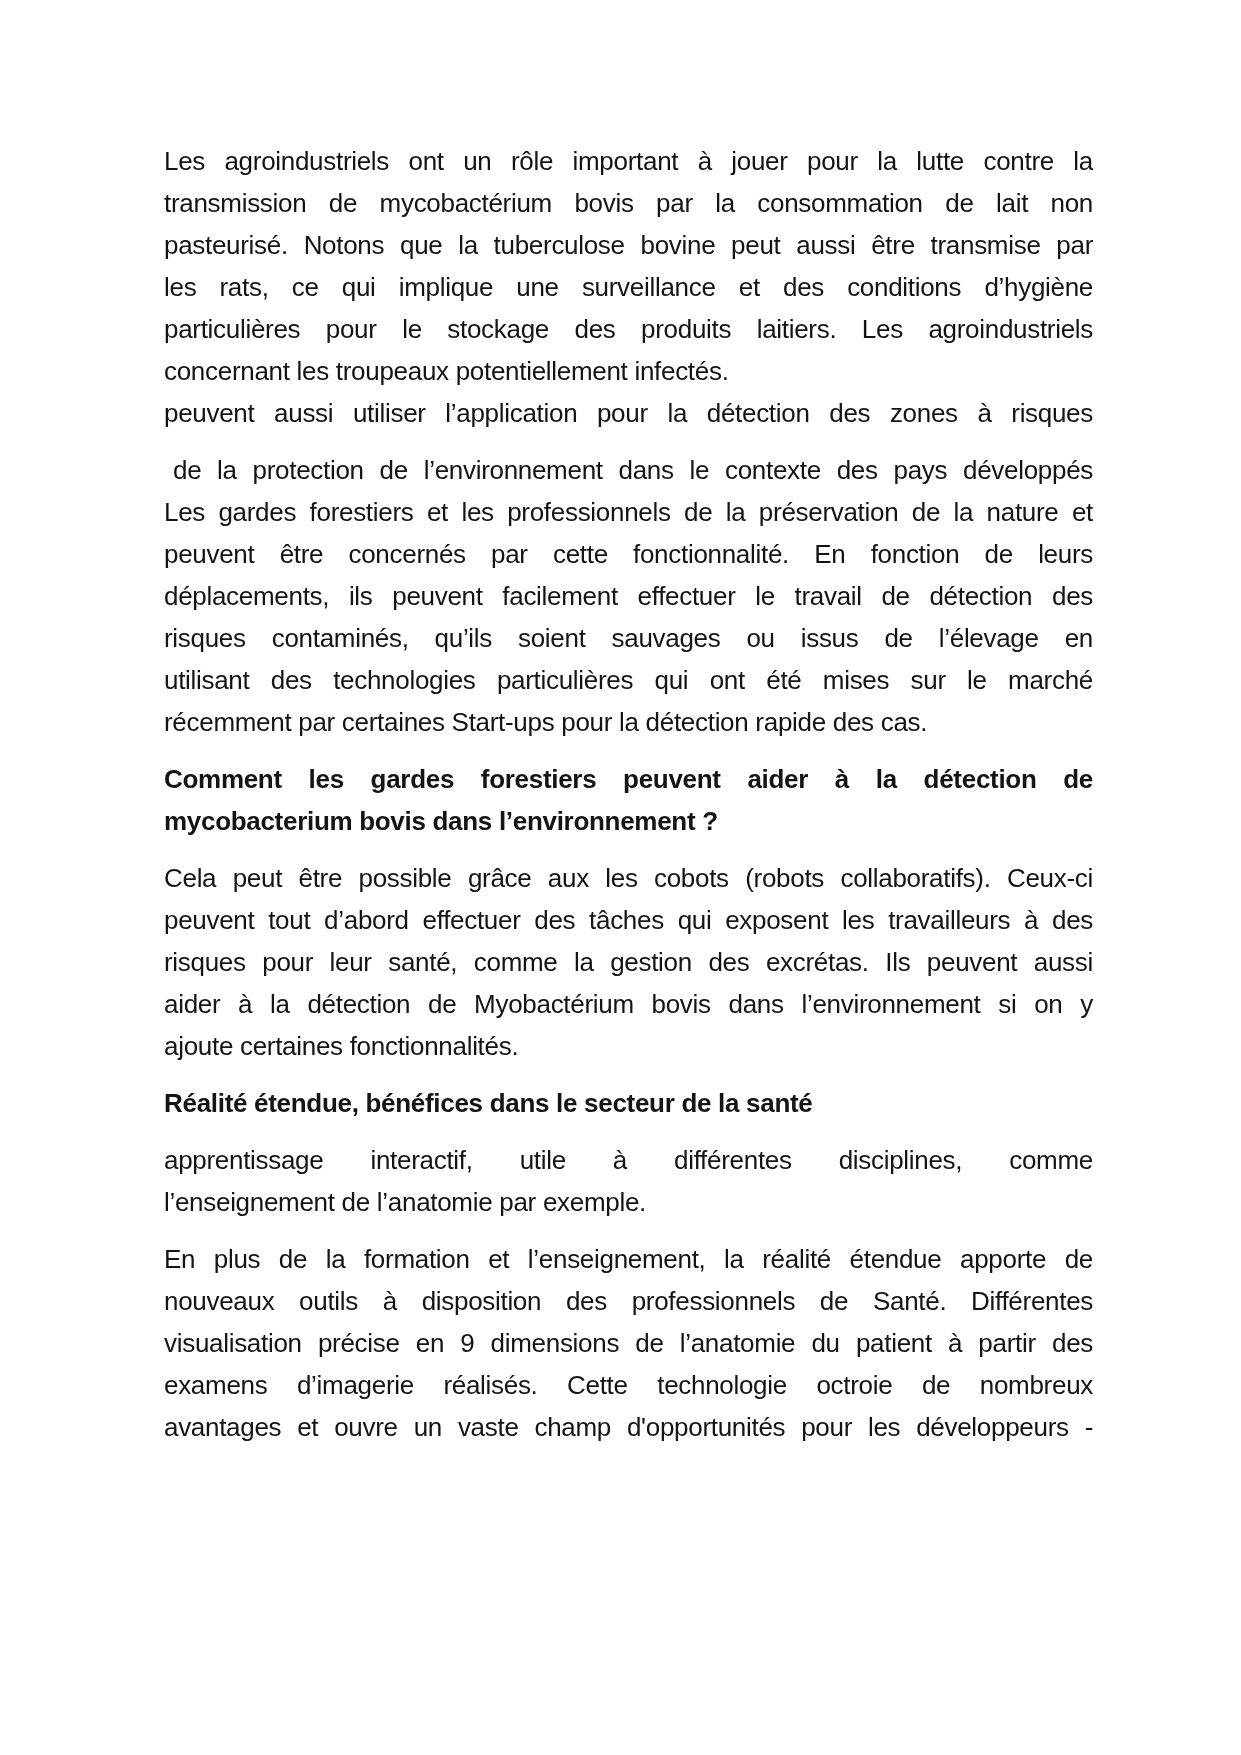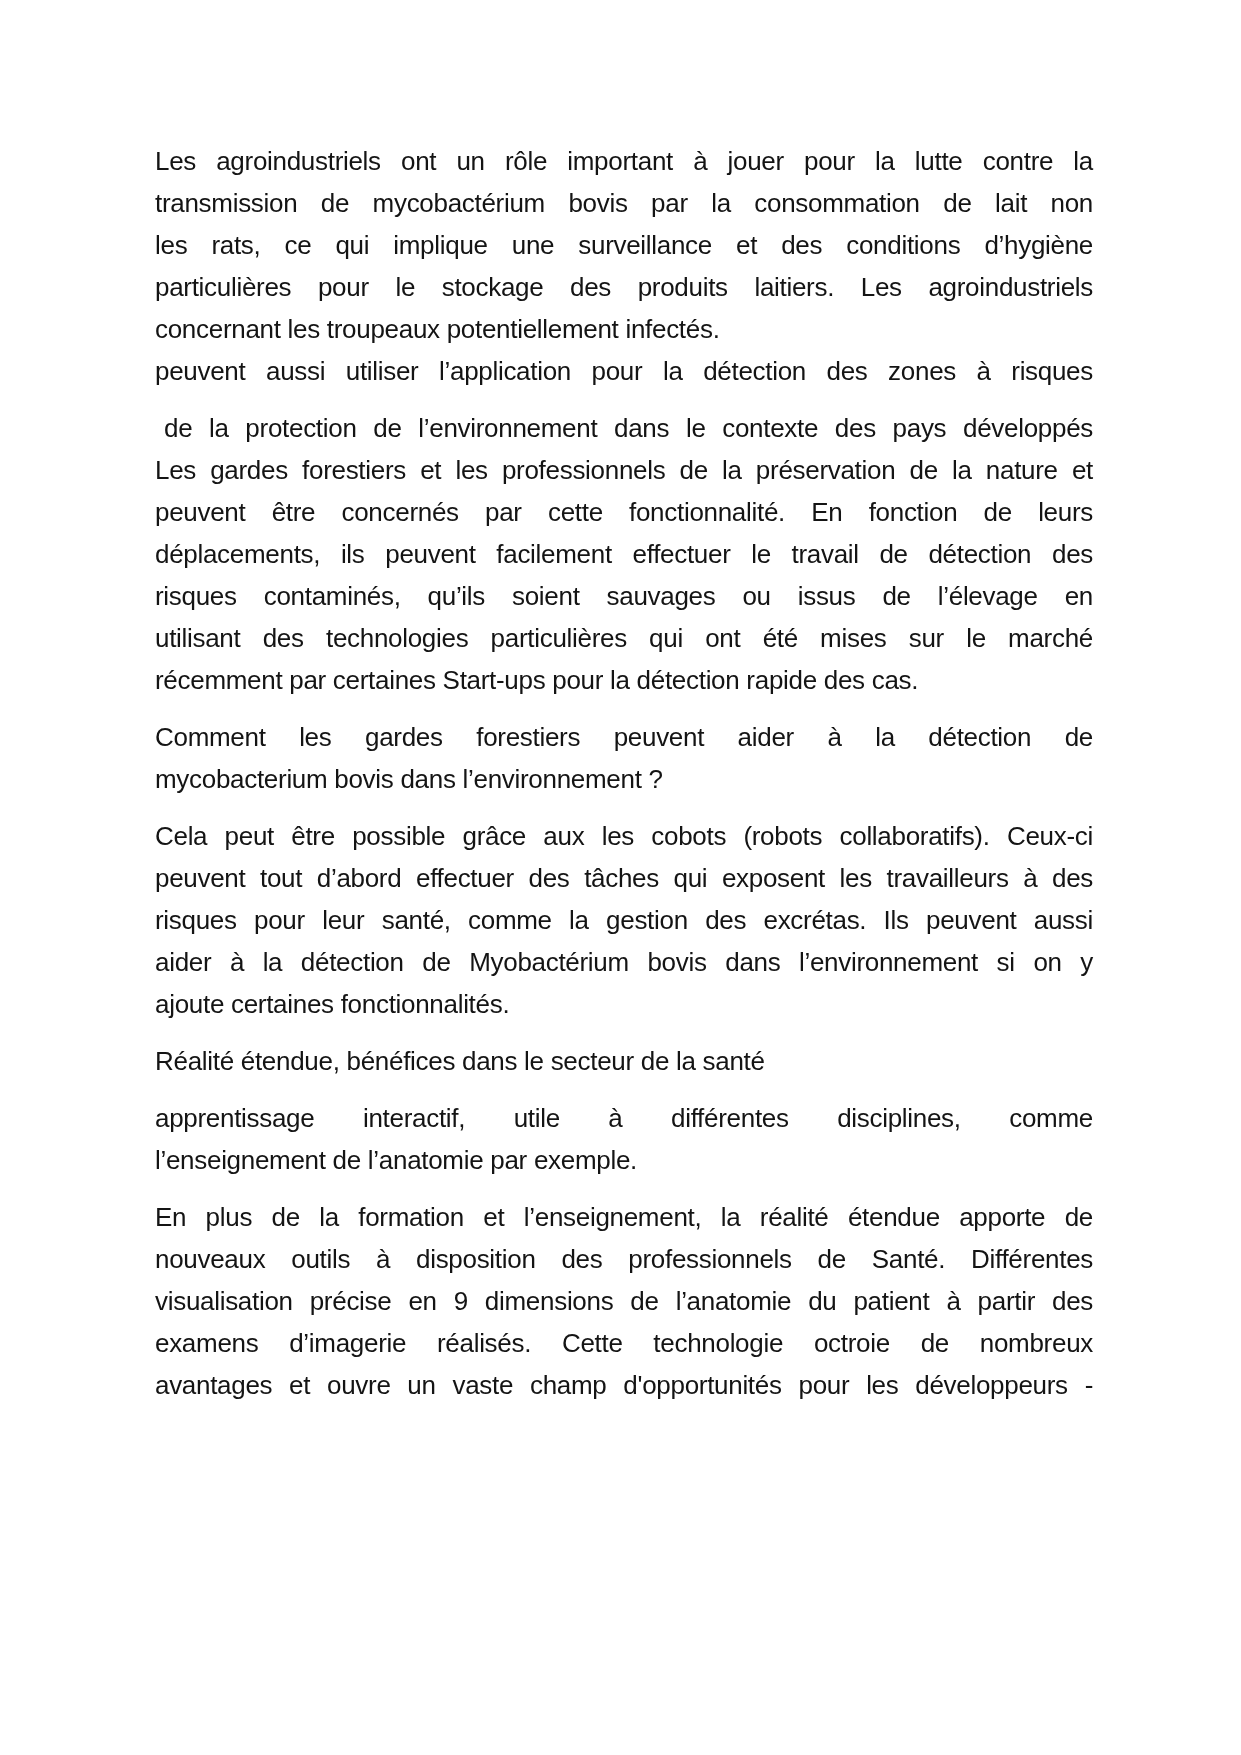--- a/index.html
+++ b/index.html
@@ -11,42 +11,43 @@
     font-family: "Liberation Sans", sans-serif;
     position: relative;
     overflow: hidden;
   }
   .page {
     position: absolute;
     top: 140px;
     left: 148px;
     width: 945px;
   }
-  .block { margin: 0 0 15px 7px; }
-  .block.heading { font-weight: normal; }
+  .block { margin: 0 0 15px 16px; }
+  .block.heading { font-weight: bold; }
   .ln {
     font-size: 26px;
     line-height: 42px;
     letter-spacing: -0.3px;
     white-space: nowrap;
     text-align: justify;
     text-align-last: justify;
   }
   .ln.last {
     text-align-last: left;
   }
   .block.indent .ln:first-child { text-indent: 9px; }
 </style>
 </head>
 <body>
 
 <main class="page">
     <div class="block paragraph">
       <div class="ln">Les agroindustriels ont un rôle important à jouer pour la lutte contre la</div>
       <div class="ln">transmission de mycobactérium bovis par la consommation de lait non</div>
+      <div class="ln">pasteurisé. Notons que la tuberculose bovine peut aussi être transmise par</div>
       <div class="ln">les rats, ce qui implique une surveillance et des conditions d’hygiène</div>
       <div class="ln">particulières pour le stockage des produits laitiers. Les agroindustriels</div>
       <div class="ln last">concernant les troupeaux potentiellement infectés.</div>
       <div class="ln">peuvent aussi utiliser l’application pour la détection des zones à risques</div>
     </div>
     <div class="block paragraph indent">
       <div class="ln">de la protection de l’environnement dans le contexte des pays développés</div>
       <div class="ln"> Les gardes forestiers et les professionnels de la préservation de la nature et</div>
       <div class="ln">peuvent être concernés par cette fonctionnalité. En fonction de leurs</div>
       <div class="ln">déplacements, ils peuvent facilement effectuer le travail de détection des</div>

